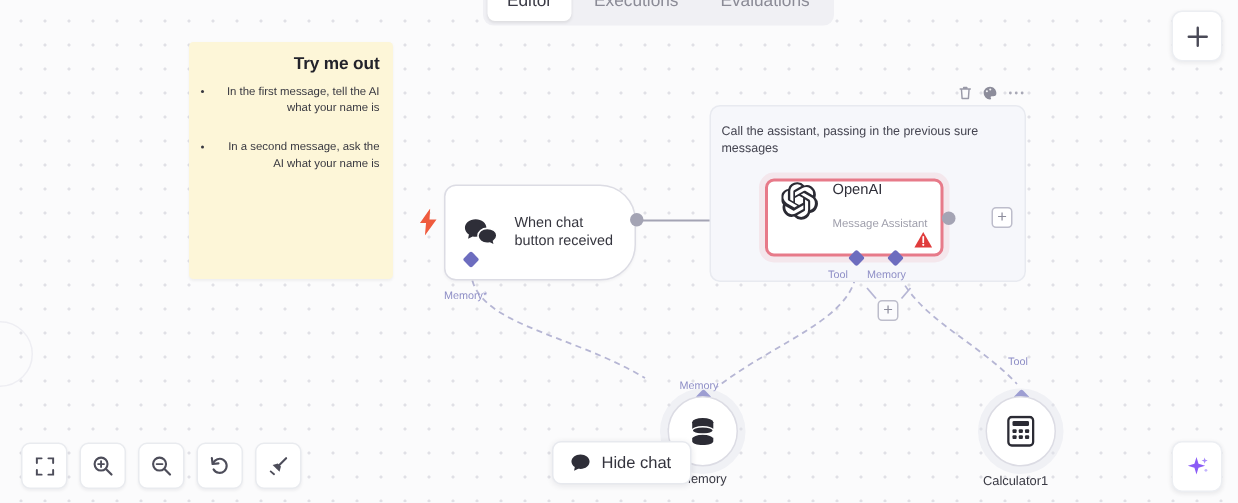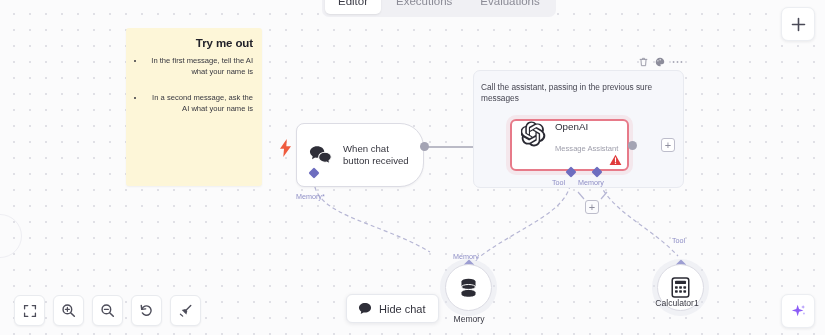--- a/index.html
+++ b/index.html
@@ -122,21 +122,21 @@
     display: flex; align-items: center; justify-content: center;
     box-shadow: 0 0 0 5px rgba(225,226,236,.42);
   }
   .subnode-name {
     position: absolute; font-size: 8.6px; color: #3a3a44;
     text-align: center; white-space: nowrap;
   }
   #memory-node { left: 445px; top: 264px; }
   #memory-name { left: 410px; top: 314px; width: 118px; }
   #calculator-node { left: 657px; top: 264px; }
-  #calculator-name { left: 618px; top: 298px; width: 118px; }
+  #calculator-name { left: 618px; top: 315px; width: 118px; }
 
   
   .diamond {
     position: absolute; width: 8px; height: 8px; background: #6d6dbf;
     transform: rotate(45deg); border-radius: 1.5px;
   }
   .port-label {
     position: absolute; font-size: 7.2px; color: #8e8ec6; white-space: nowrap;
   }
   .endpoint-dot {
@@ -146,21 +146,21 @@
   .plus-box {
     position: absolute; width: 14px; height: 14px; background: #fff;
     border: 1px solid #bdbdcb; border-radius: 3px;
     display: flex; align-items: center; justify-content: center;
     font-size: 11px; color: #8d8d9d; line-height: 1;
   }
   .plus-box.on-edge { background:#fbfbfd; }
 
   
   #hide-chat-btn {
-    position: absolute; left: 346px; bottom: 12px;
+    position: absolute; left: 368px; bottom: 12px;
     background: #fff; border: 1px solid #e7e9ee; border-radius: 6px;
     padding: 7px 13px 7px 11px;
     display: flex; align-items: center; gap: 7px;
     box-shadow: 0 1px 4px rgba(20,20,40,.09);
     z-index: 30;
   }
   #hide-chat-btn span { font-size: 11px; color: #33333d; }
 
   
   #edge-circle {

